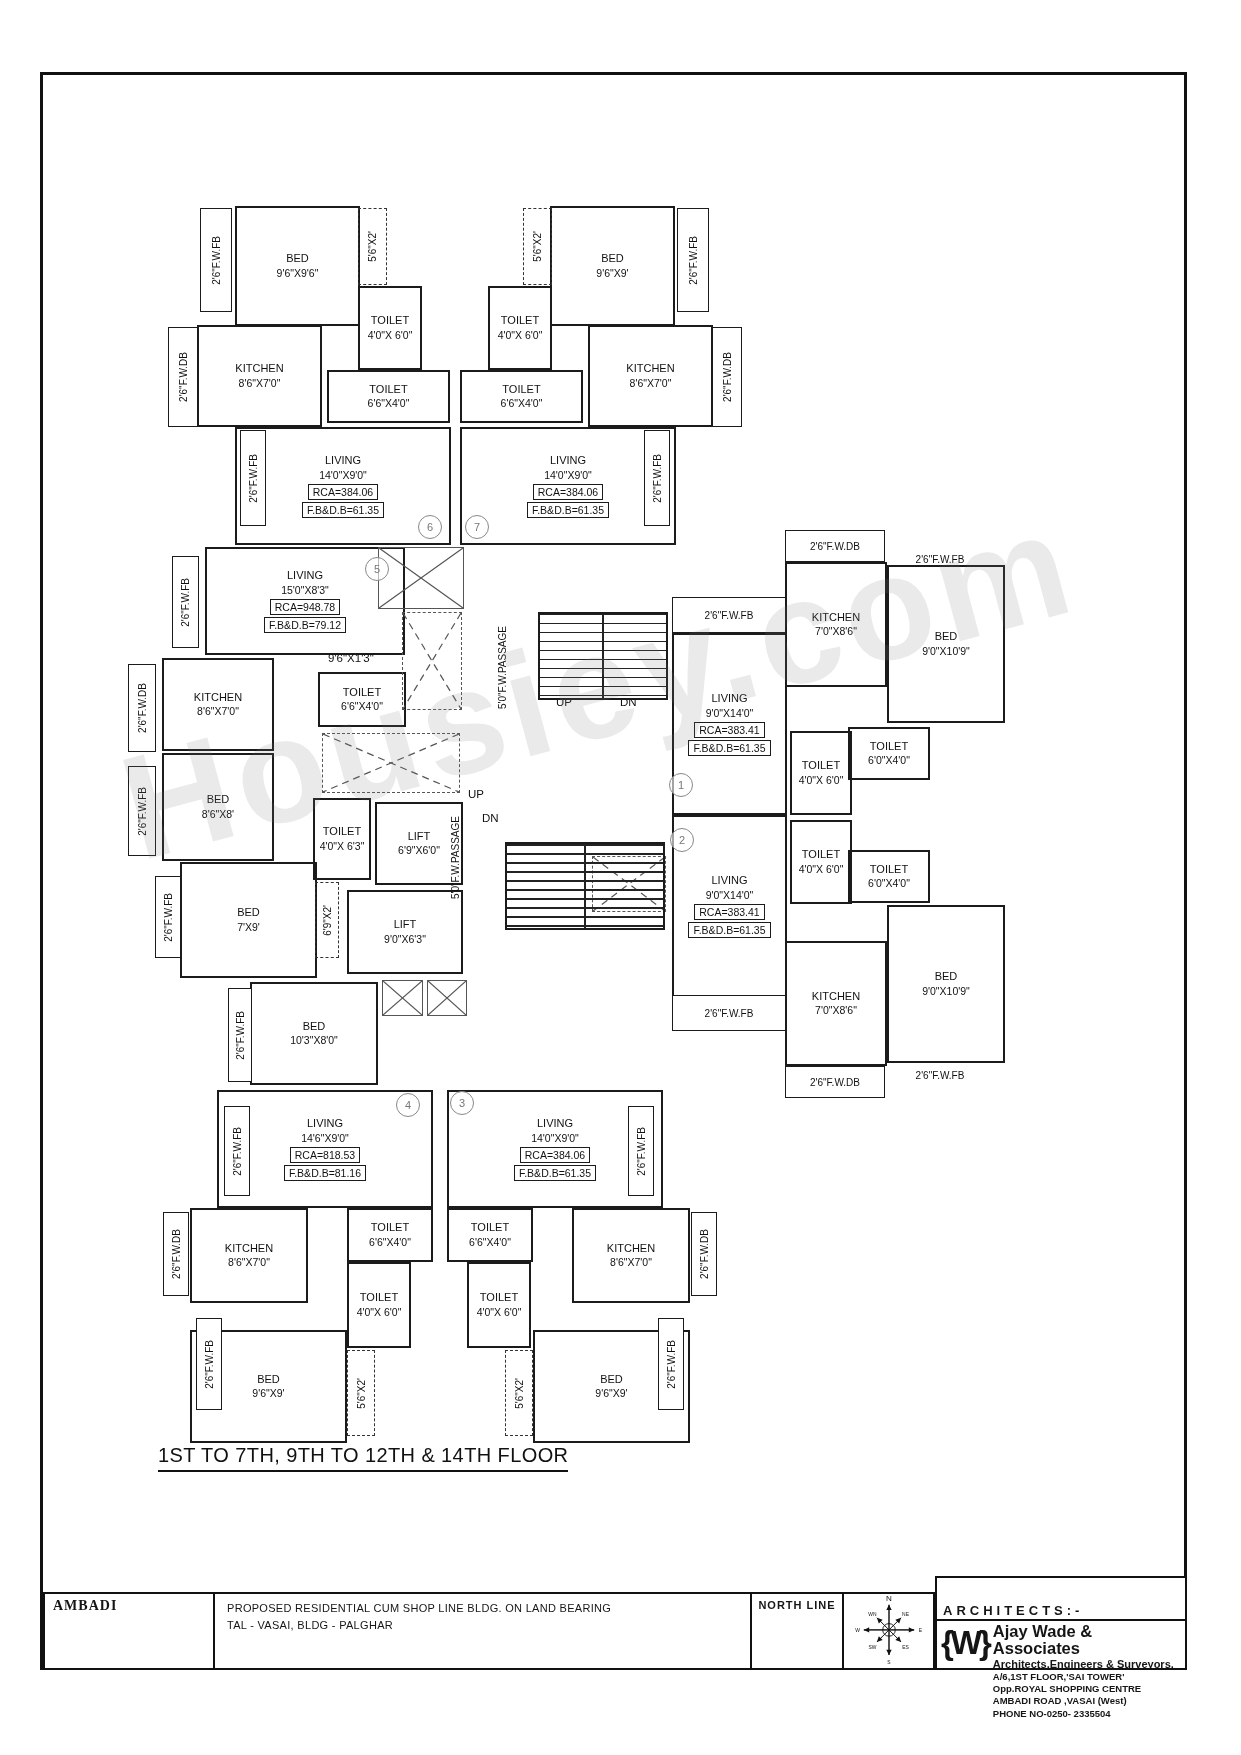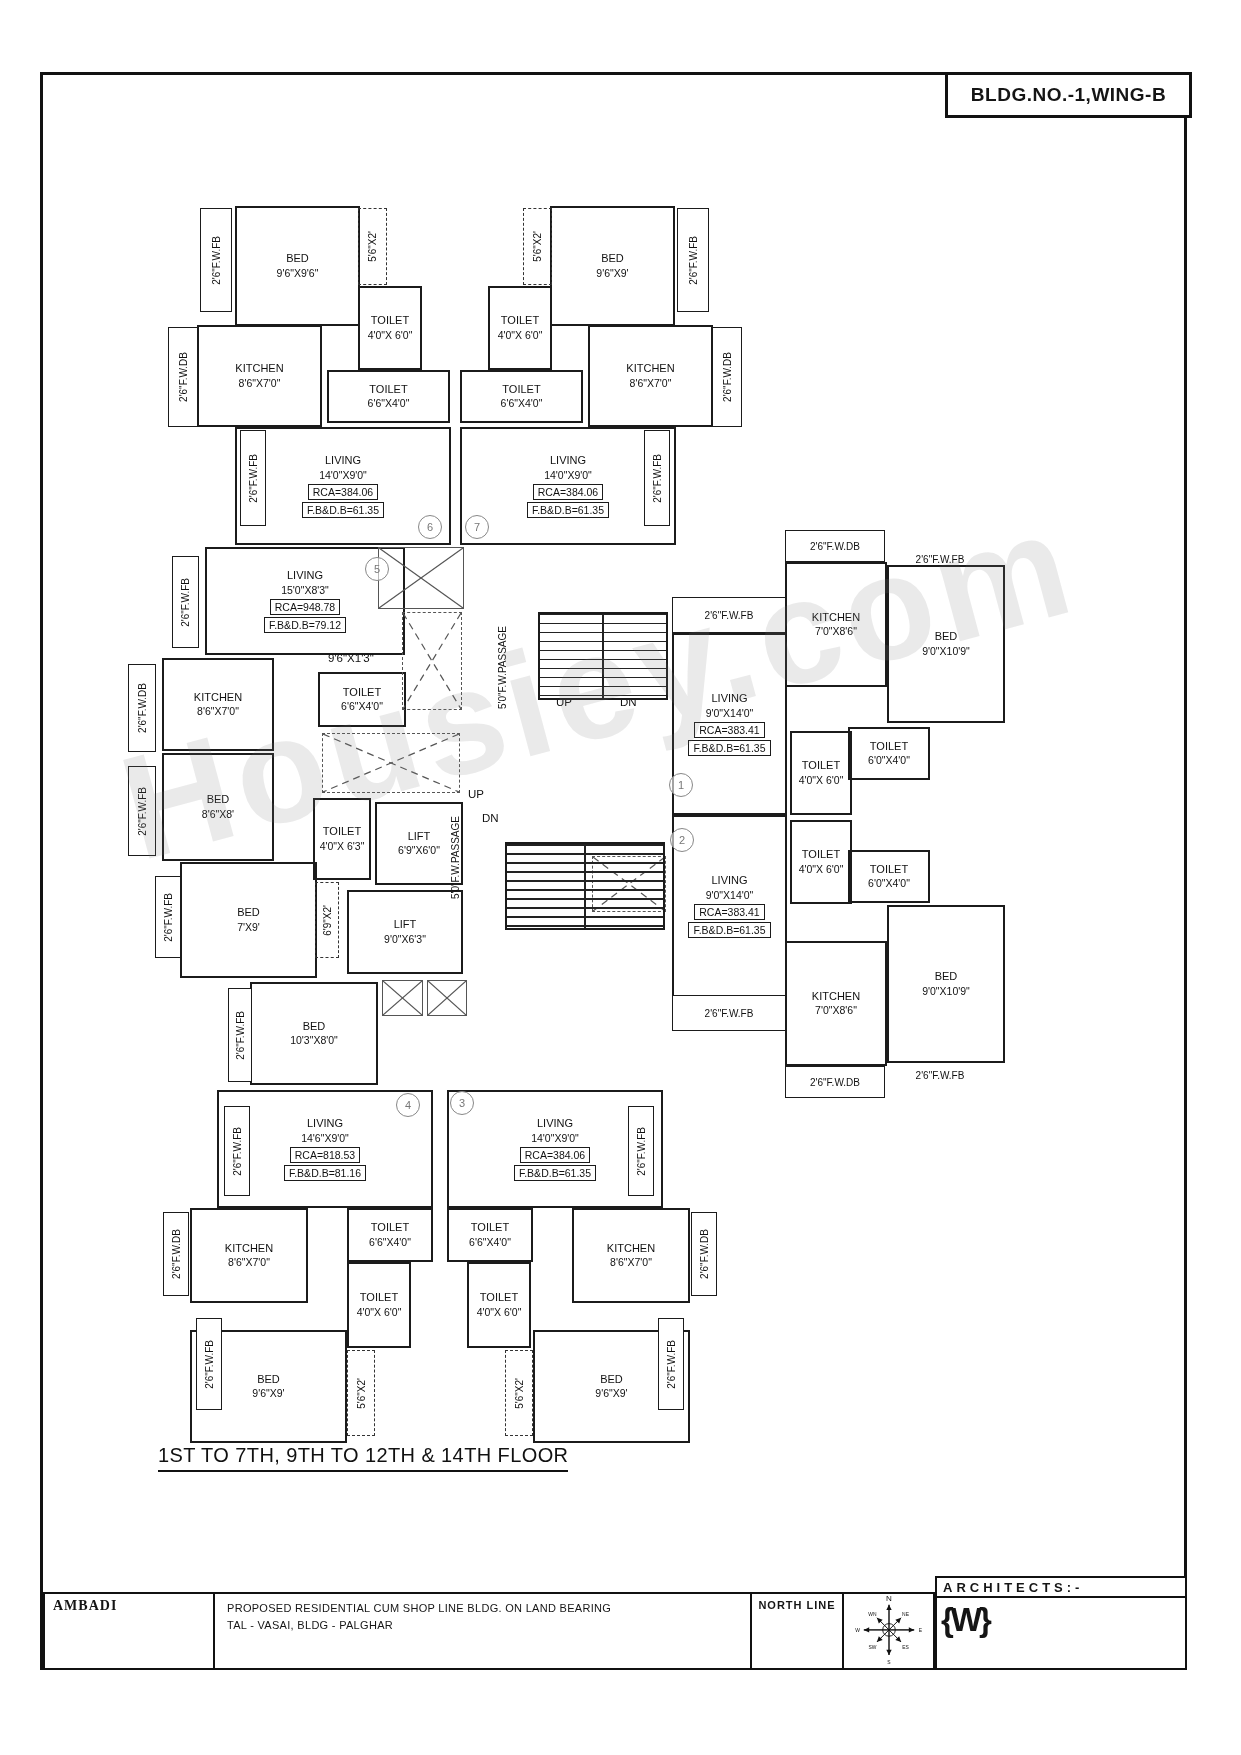--- a/index.html
+++ b/index.html
@@ -47,37 +47,34 @@
   .tb-cell{position:absolute;border:2.5px solid #111;box-sizing:border-box;background:#fff;}
   #tb-builder{left:43px;top:1592px;width:172px;height:78px;padding:4px 8px;}
   #tb-builder .lbl{font-family:"Liberation Serif",serif;font-weight:bold;font-size:14px;letter-spacing:1px;}
   #tb-project{left:213px;top:1592px;width:539px;height:78px;padding:6px 12px;
         font-size:11px;line-height:1.55;letter-spacing:.3px;}
   #tb-north{left:750px;top:1592px;width:94px;height:78px;display:flex;justify-content:center;padding-top:5px;
         font-size:11px;font-weight:bold;letter-spacing:1px;}
   #tb-compass{left:842px;top:1592px;width:93px;height:78px;display:flex;align-items:center;justify-content:center;}
   #tb-arch{left:935px;top:1576px;width:252px;height:94px;display:flex;flex-direction:column;}
   #arch-header{border-bottom:2.5px solid #111;font-weight:bold;font-size:13px;letter-spacing:4px;
-        padding:2px 6px 1px;}
+        padding:2px 6px 1px;margin-top:23px;}
   #arch-body{display:flex;flex:1;padding:2px 4px;gap:4px;align-items:flex-start;}
   #firm-logo{font-size:33px;font-weight:bold;line-height:1;letter-spacing:-3px;padding-top:3px;}
   #firm-text{flex:1;}
   #firm-name{font-weight:bold;font-size:16.5px;line-height:1.05;}
   #firm-subtitle{font-size:11px;font-weight:bold;text-decoration:underline;margin-bottom:1px;}
   .firm-addr{font-size:9.5px;font-weight:bold;line-height:1.3;}
   svg text{font-family:"Liberation Sans",sans-serif;fill:#111;}
 </style>
 </head>
 <body>
 
 <div id="page">
   <div id="page-border"></div>
-  <div id="bldg-title-box">
-    <span>BLDG.NO.-1,WING-B</span>
-  </div>
 
   <div id="plan-layer">
       <div class="room" style="position: absolute; left: 235px; top: 206px; width: 125px; height: 120px;">
         <div class="rm-name">BED</div>
         <div class="rm-dims">9'6"X9'6"</div>
       </div>
       <div class="room" style="position: absolute; left: 358px; top: 286px; width: 64px; height: 84px;">
         <div class="rm-name">TOILET</div>
         <div class="rm-dims">4'0"X 6'0"</div>
       </div>
@@ -412,15 +409,23 @@
           <line x1="42" y1="41" x2="28.564971157455595" y2="27.564971157455602" stroke="#111" stroke-width="1.1"></line>
           <polygon points="28.564971157455595,27.564971157455602 34.928932188134524,29.686291501015244 30.686291501015237,33.92893218813453" fill="#111"></polygon>
           <text x="23.61522368914976" y="25.11522368914977" text-anchor="middle" font-size="5.5">WN</text>
           <circle cx="42" cy="41" r="7" fill="none" stroke="#111"></circle>
         </svg></div>
   </div>
   <div id="tb-arch" class="tb-cell">
     <div id="arch-header">ARCHITECTS:-</div>
     <div id="arch-body">
       <div id="firm-logo">{W}</div>
+      <div id="firm-text">
+        <div id="firm-name">Ajay Wade &amp; Associates</div>
+        <div id="firm-subtitle">Architects,Engineers &amp; Surveyors.</div>
+        <div class="firm-addr">A/6,1ST FLOOR,'SAI TOWER'</div>
+        <div class="firm-addr">Opp.ROYAL SHOPPING CENTRE</div>
+        <div class="firm-addr">AMBADI ROAD ,VASAI (West)</div>
+        <div class="firm-addr">PHONE NO-0250- 2335504</div>
+      </div>
     </div>
   </div>
 </div>
 
 </body></html>

